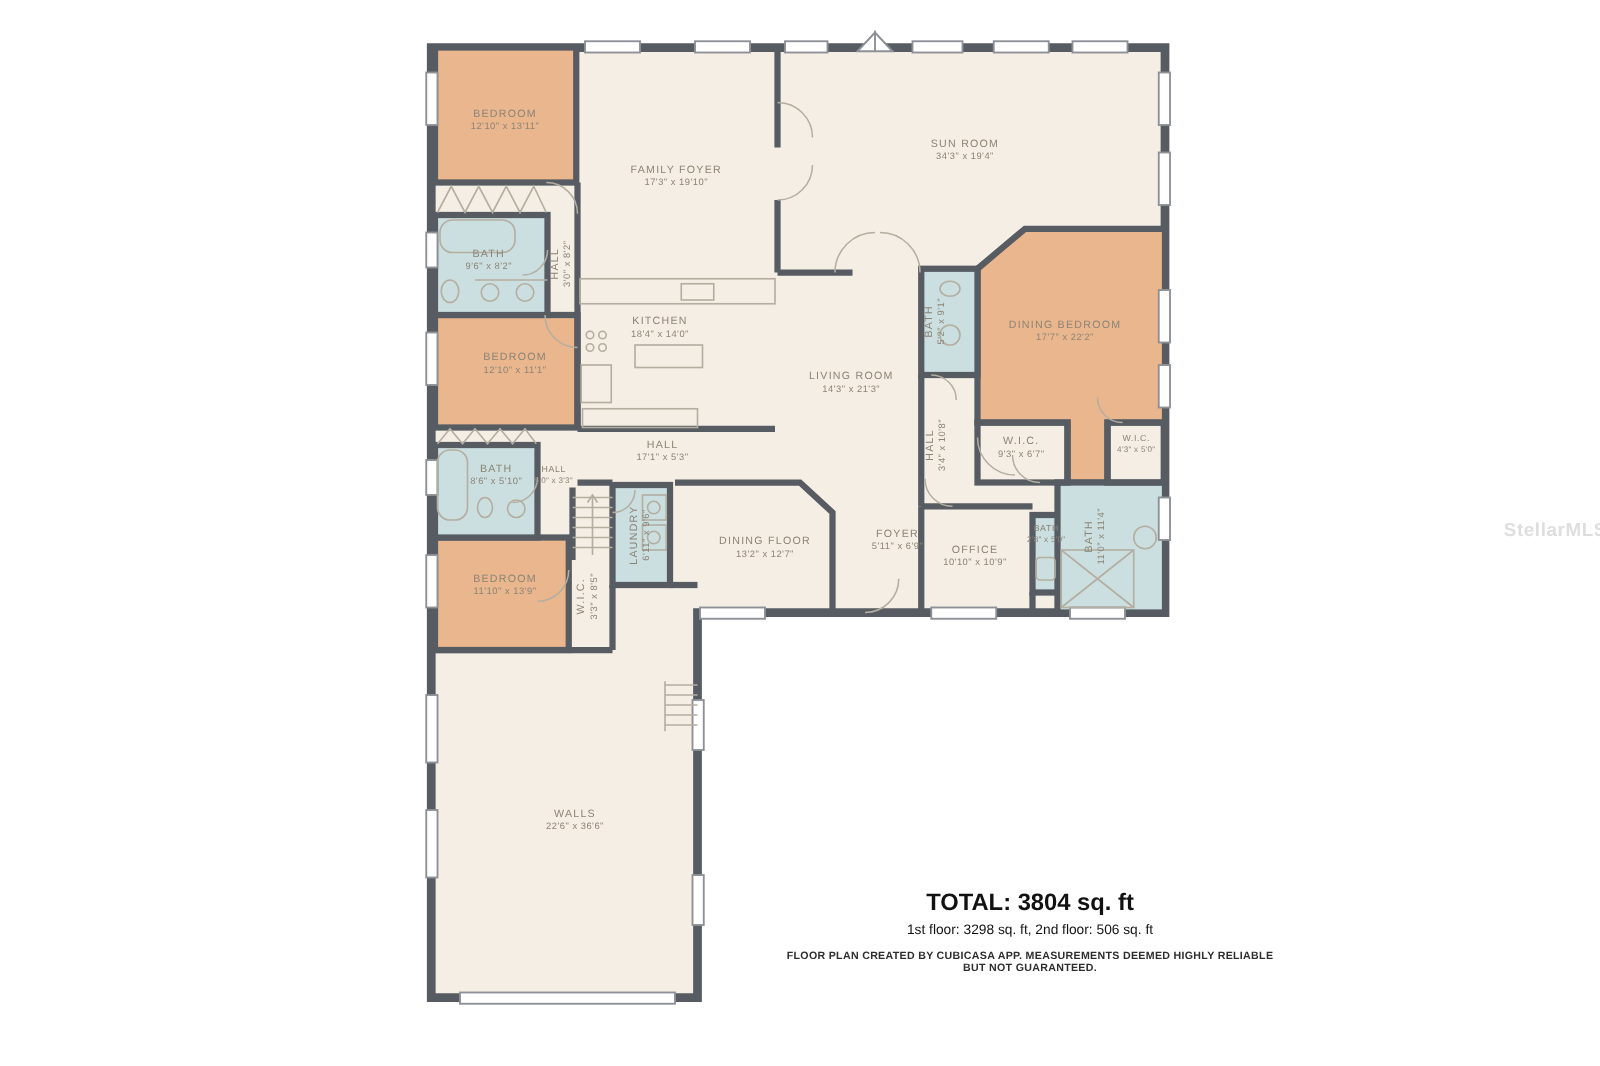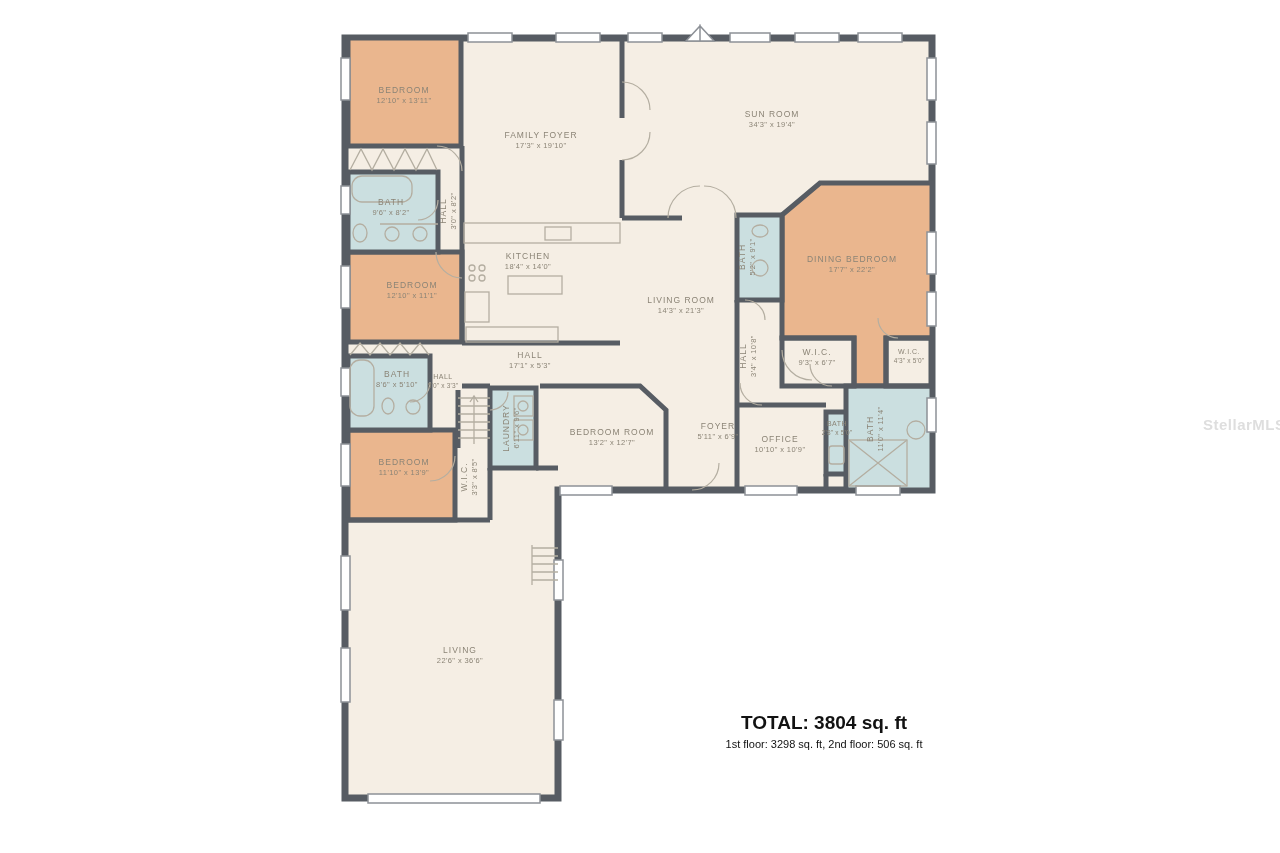--- a/index.html
+++ b/index.html
@@ -221,21 +221,21 @@
   </div>
   <div class="room-label sm" style="left:443px;top:381px;">
     <div class="rname">HALL</div>
     <div class="rdims">5'0" x 3'3"</div>
   </div>
   <div class="room-label vertical" style="left:512px;top:428px;">
     <div class="rname">LAUNDRY</div>
     <div class="rdims">6'11" x 9'6"</div>
   </div>
   <div class="room-label" style="left:612px;top:438px;">
-    <div class="rname">BEDROOM ROOM</div>
+    <div class="rname">DINING FLOOR</div>
     <div class="rdims">13'2" x 12'7"</div>
   </div>
   <div class="room-label" style="left:718px;top:432px;">
     <div class="rname">FOYER</div>
     <div class="rdims">5'11" x 6'9"</div>
   </div>
   <div class="room-label" style="left:780px;top:445px;">
     <div class="rname">OFFICE</div>
     <div class="rdims">10'10" x 10'9"</div>
   </div>
@@ -249,23 +249,24 @@
   </div>
   <div class="room-label" style="left:404px;top:468px;">
     <div class="rname">BEDROOM</div>
     <div class="rdims">11'10" x 13'9"</div>
   </div>
   <div class="room-label vertical" style="left:470px;top:477px;">
     <div class="rname">W.I.C.</div>
     <div class="rdims">3'3" x 8'5"</div>
   </div>
   <div class="room-label" style="left:460px;top:656px;">
-    <div class="rname">LIVING</div>
+    <div class="rname">WALLS</div>
     <div class="rdims">22'6" x 36'6"</div>
   </div>
 
   <div class="summary">
     <div class="total">TOTAL: 3804 sq. ft</div>
     <div class="line">1st floor: 3298 sq. ft, 2nd floor: 506 sq. ft</div>
+    <div class="disclaimer">FLOOR PLAN CREATED BY CUBICASA APP. MEASUREMENTS DEEMED HIGHLY RELIABLE BUT NOT GUARANTEED.</div>
   </div>
 
   <div class="watermark">StellarMLS</div>
 </div>
 
 </body></html>

